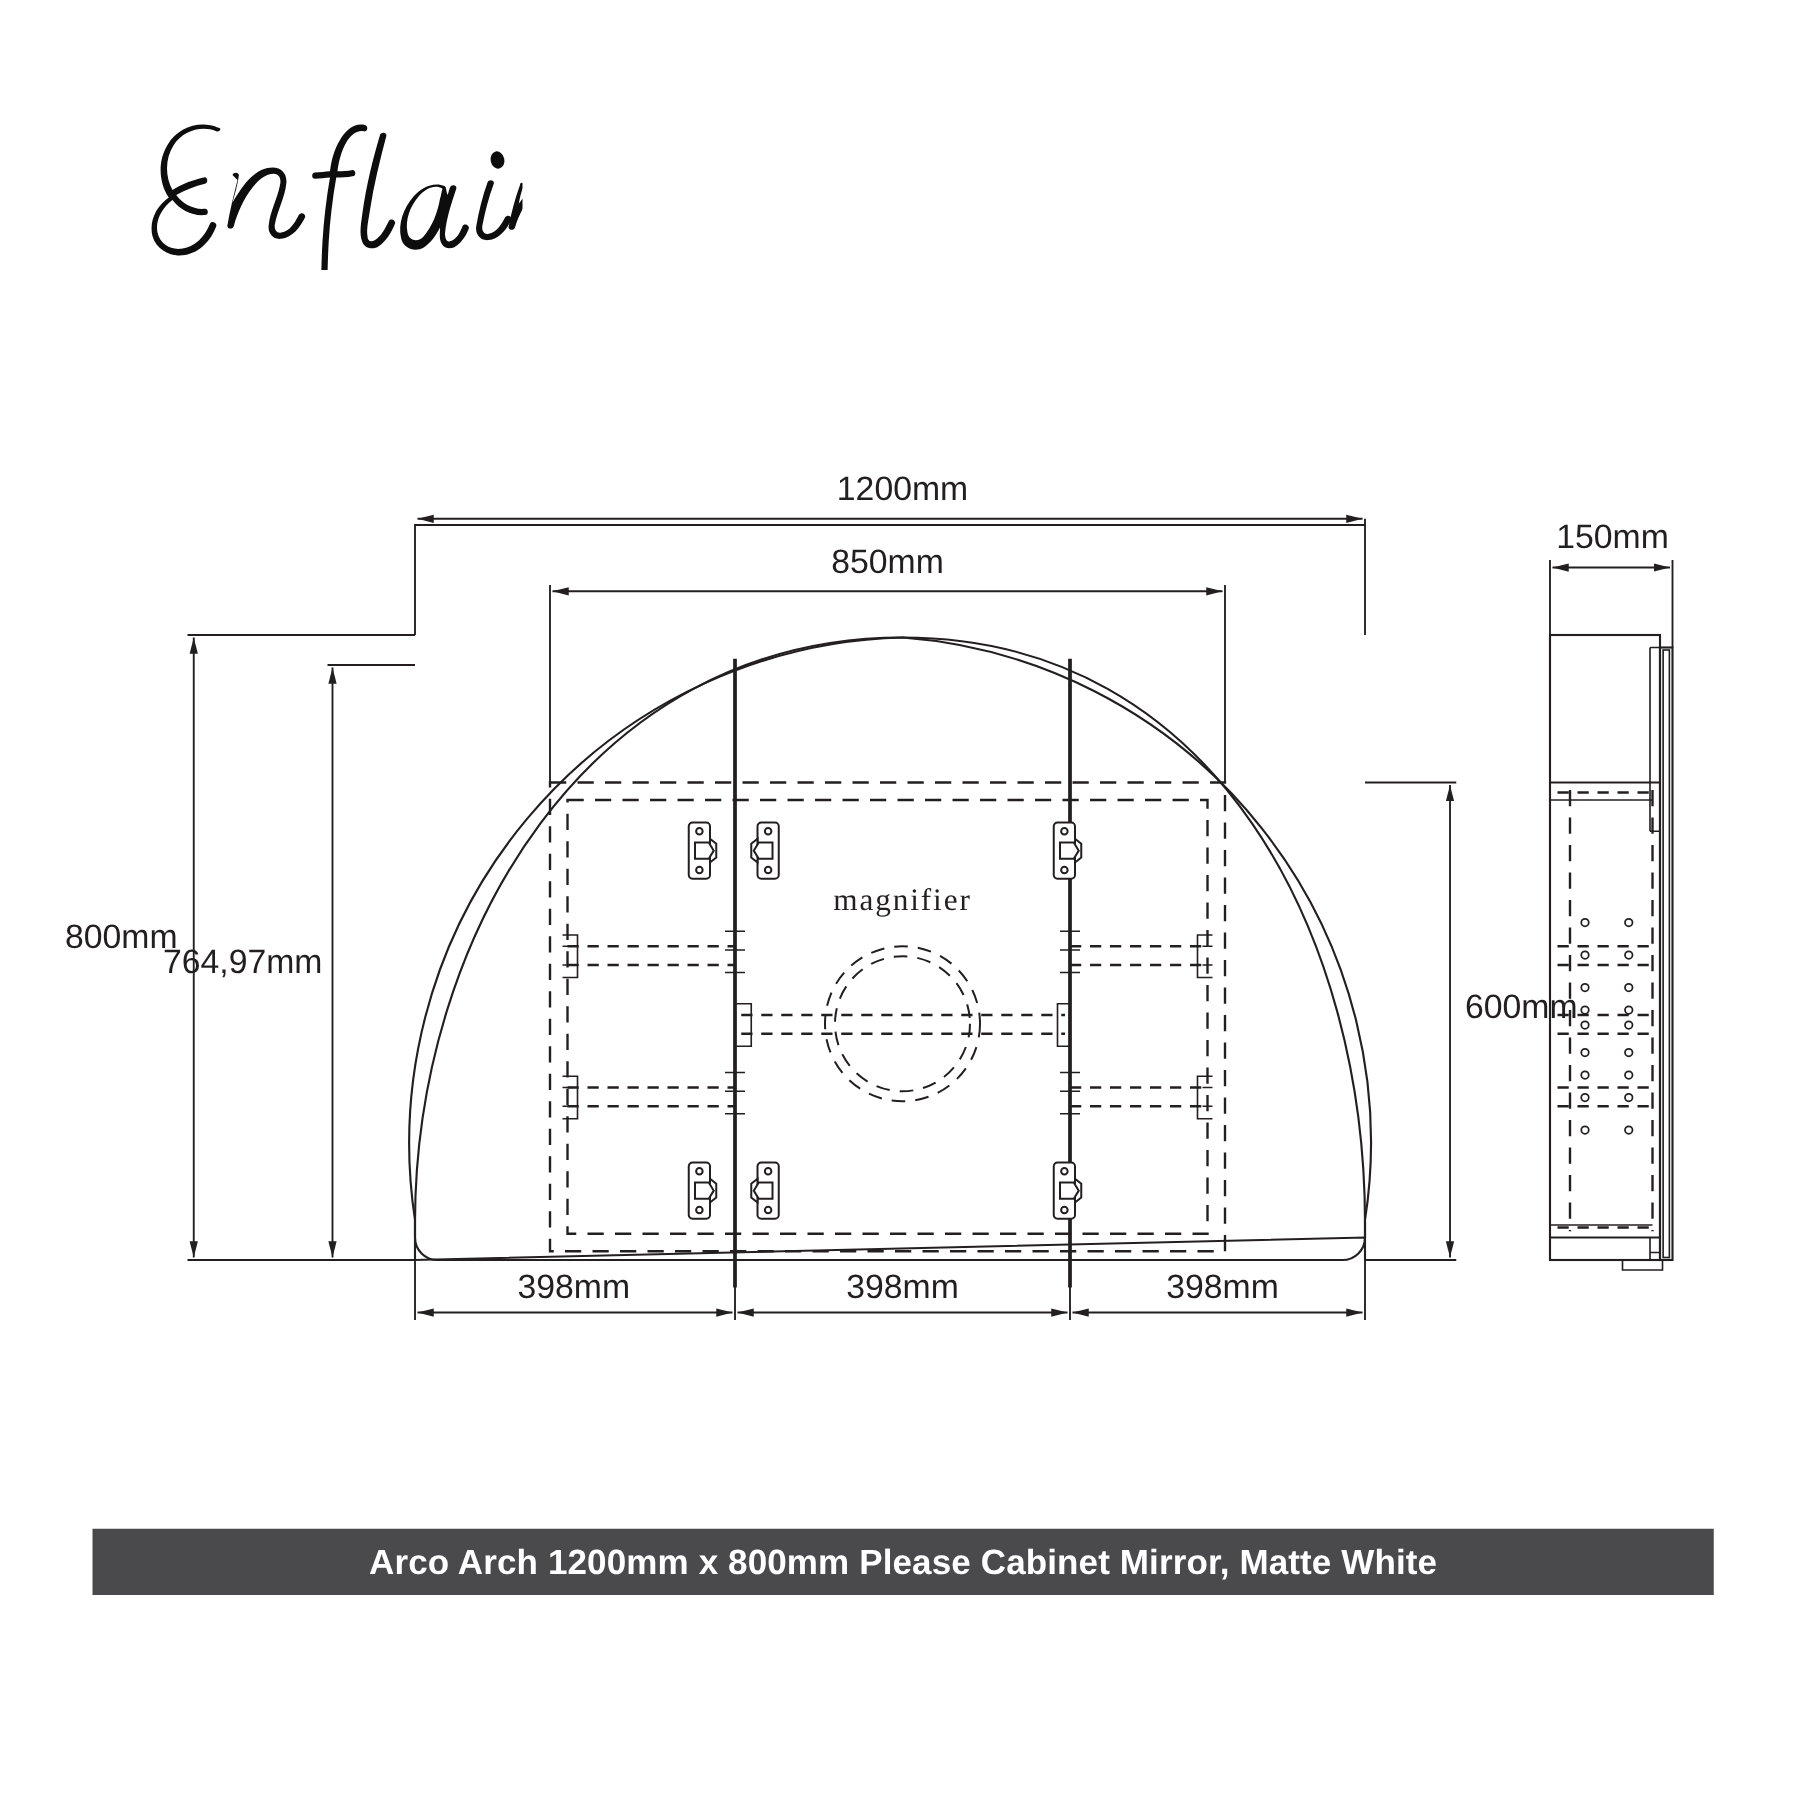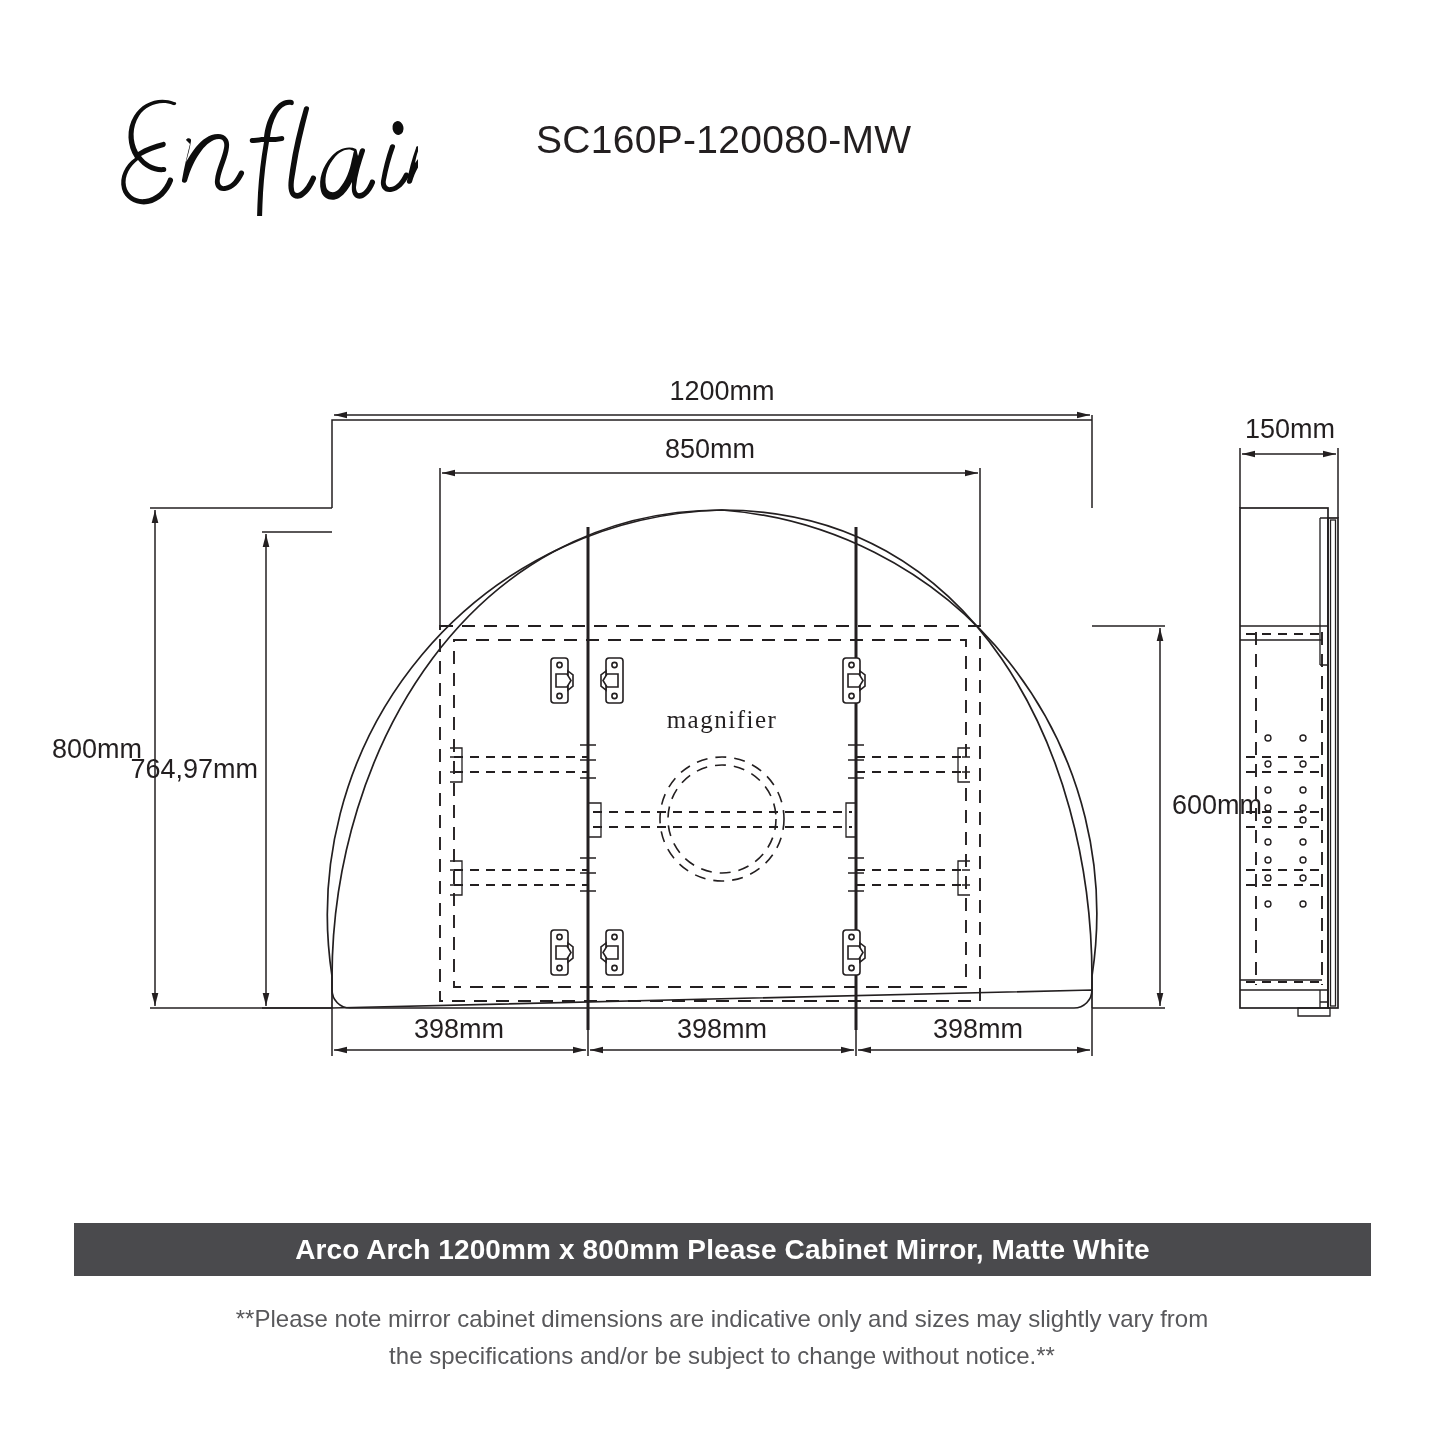--- a/index.html
+++ b/index.html
@@ -144,21 +144,20 @@
           <path d="M238 63c-9 -4 -19 1 -25 8c-8 9 -13 22 -10 34c2 8 11 11 18 7c6 -4 10 -10 13 -16c0 5 -1 10 2 14c3 4 9 3 12 0c4 -3 7 -8 9 -13c1 -3 -4 -5 -5 -2c-2 5 -5 11 -10 12c-3 1 -4 -3 -4 -6c1 -12 5 -24 9 -36c1 -3 -4 -4 -5 -1c-1 2 -1 4 -2 6c-1 -3 -1 -6 -2 -7zm-4 10c-2 11 -6 22 -13 30c-4 5 -12 4 -13 -3c-2 -10 2 -21 9 -29c5 -6 13 -10 19 -6c-1 3 -1 5 -2 8z"></path>
 
           <path d="M272 60c-4 11 -7 23 -9 35c-1 6 3 12 10 11c8 -1 14 -8 18 -16c1 -3 -3 -5 -5 -2c-3 6 -7 12 -13 13c-4 1 -6 -3 -5 -7c2 -11 5 -22 9 -33c1 -3 -4 -4 -5 -1z"></path>
           <ellipse cx="280" cy="42" rx="5.5" ry="7" transform="rotate(-12 280 42)"></ellipse>
 
           <path d="M298 62c-4 11 -7 22 -9 33c-1 3 4 4 5 1c3 -10 8 -20 16 -27c4 -4 10 -7 15 -5c3 1 5 -4 2 -5c-8 -3 -16 2 -22 8c-3 3 -5 6 -8 10c1 -5 2 -10 4 -14c1 -3 -3 -4 -3 -1z"></path>
         </g>
       </svg>
     </div>
 
-    <div class="model-code">SC160P-120080-MW</div>
   </div>
 
   <div class="drawing-wrap">
     <svg width="1445" height="790" viewBox="0 0 1445 790" aria-hidden="true">
 
       <defs>
         <marker id="arrL" markerWidth="14" markerHeight="9" refX="13" refY="4.5" orient="auto" markerUnits="userSpaceOnUse">
           <path d="M13,4.5 L0,1.2 L0,7.8 Z" fill="#231f20"></path>
         </marker>
         <marker id="arrR" markerWidth="14" markerHeight="9" refX="1" refY="4.5" orient="auto" markerUnits="userSpaceOnUse">
@@ -393,18 +392,14 @@
         <text class="dimtxt" x="1290" y="108" text-anchor="middle">150mm</text>
       </g>
 
     </svg>
   </div>
 
   <div class="caption-bar">
     <span class="caption-text">Arco Arch 1200mm x 800mm Please Cabinet Mirror, Matte White</span>
   </div>
 
-  <div class="disclaimer">
-    <span>**Please note mirror cabinet dimensions are indicative only and sizes may slightly vary from</span>
-    <span class="l2">the specifications and/or be subject to change without notice.**</span>
-  </div>
 
 </div>
 
 </body></html>

